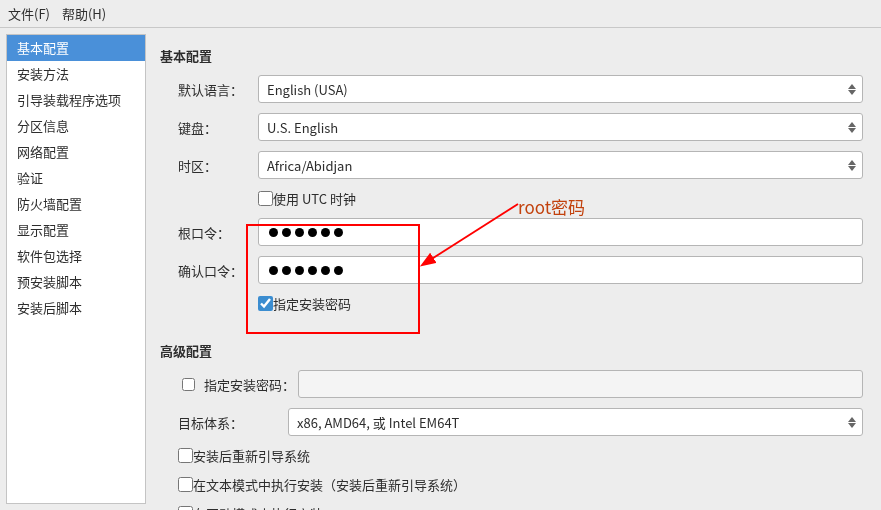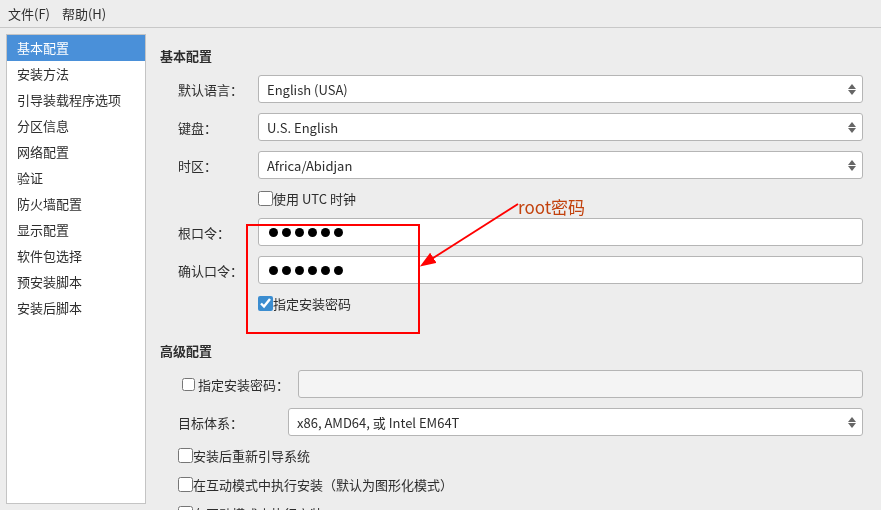--- a/index.html
+++ b/index.html
@@ -270,21 +270,21 @@
         <input type="checkbox" checked="" style="">
         <span>指定安装密码</span>
       </div>
     </div>
 
     <div class="section-title adv">高级配置</div>
 
     <div class="form-area">
 
       <div class="form-row">
-        <div style="display:flex;align-items:center;width:120px;">
+        <div style="display:flex;align-items:center;gap:6px;width:120px;">
           <input type="checkbox" style="">
           <span>指定安装密码：</span>
         </div>
         <div class="form-field">
           <div class="field-wrap" style="background:#f4f4f4;">
             <span class="field-txt"></span>
           </div>
         </div>
       </div>
 
@@ -301,21 +301,21 @@
         </div>
       </div>
 
       <div class="check-row">
         <input type="checkbox" style="">
         <span>安装后重新引导系统</span>
       </div>
 
       <div class="check-row">
         <input type="checkbox" style="">
-        <span>在互动模式中执行安装（默认为图形化模式）</span>
+        <span>在文本模式中执行安装（安装后重新引导系统）</span>
       </div>
 
       <div class="check-row">
         <input type="checkbox" style="">
         <span>在互动模式中执行安装</span>
       </div>
     </div>
 
   </div>
 </div>

